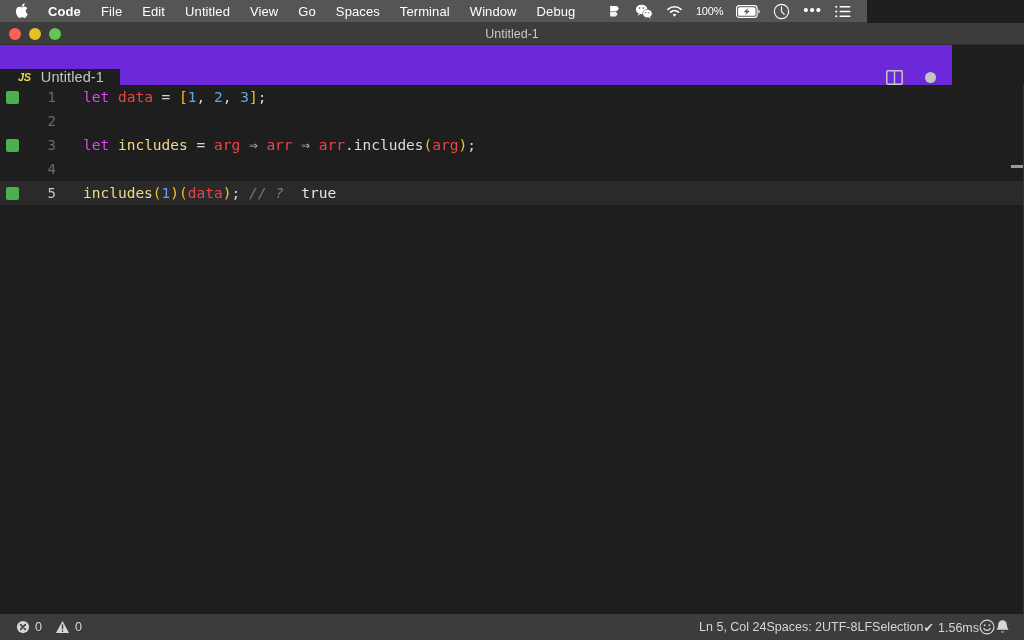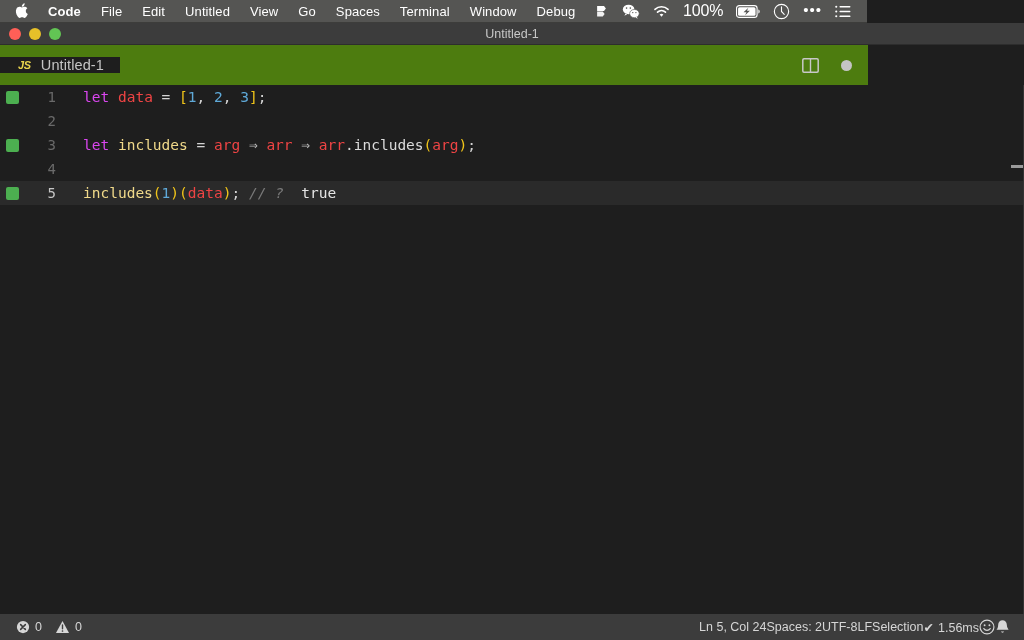--- a/index.html
+++ b/index.html
@@ -44,21 +44,21 @@
   .menu-item.app-name { font-weight: bold; padding-left: 2px; }
 
   #menubar-right {
     margin-left: auto;
     display: flex;
     align-items: center;
     gap: 13px;
     padding-right: 8px;
   }
   .tray-icon { display: flex; align-items: center; justify-content: center; }
-  .battery-pct { font-size: 16px; letter-spacing: -0.2px; text-align: center; }
+  .battery-pct { font-size: 11px; letter-spacing: -0.2px; text-align: center; }
   .dots-icon {
     font-size: 15px; letter-spacing: 1px; line-height: 1;
     position: relative; top: -2px;
   }
 
   
   #titlebar {
     position: absolute;
     top: 23px; left: 0;
     width: 1024px; height: 22px;
@@ -81,24 +81,24 @@
     text-align: center;
     color: #c8c8c8;
     font-size: 12.5px;
     pointer-events: none;
   }
 
   
   #tabbar {
     position: absolute;
     top: 45px; left: 0;
-    width: 868px; height: 40px;
-    background: #4d7c0f;
-    display: flex;
-    align-items: center;
+    width: 952px; height: 40px;
+    background: #6d28d9;
+    display: flex;
+    align-items: flex-end;
   }
   #tab-untitled {
     display: flex;
     align-items: center;
     padding: 0 14px 0 18px;
     background: #1e1e1e;
     min-width: 120px;
     cursor: pointer;
   }
   .js-badge {

